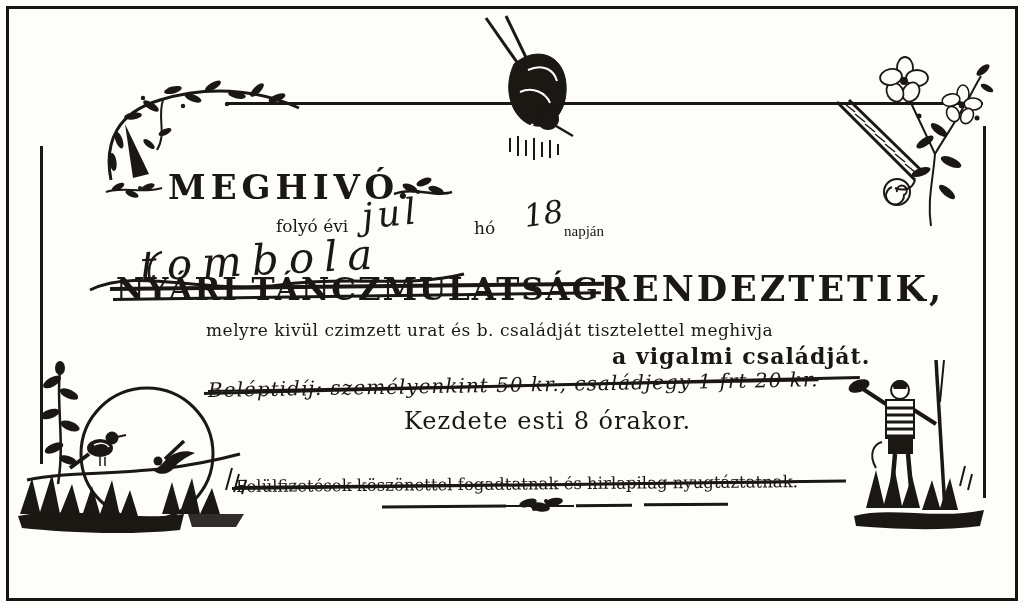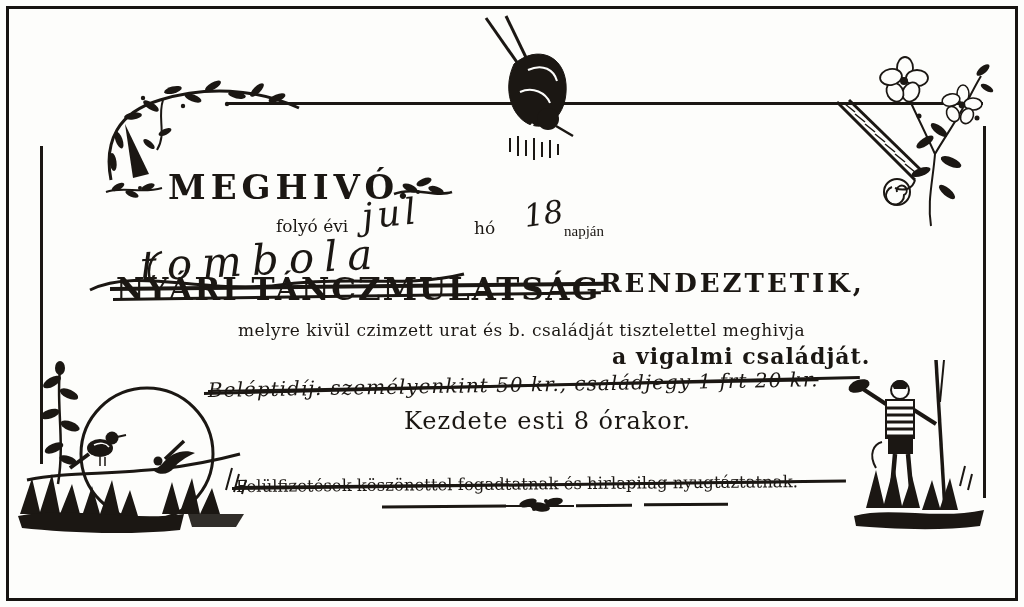--- a/index.html
+++ b/index.html
@@ -10,21 +10,21 @@
   .outer-frame{position:absolute;left:6px;top:6px;right:6px;bottom:6px;border:3px solid #161310;}
   .bline{position:absolute;background:#1b1713;}
   .t{position:absolute;white-space:nowrap;color:#1b1713;}
   .title{font-size:34px;font-weight:bold;letter-spacing:5px;}
   .loc{font-size:24px;font-style:italic;letter-spacing:1px;}
   .small{font-size:17px;}
   .tiny{font-size:15px;font-family:Liberation Serif, serif;}
   .purpose{font-size:19px;font-weight:bold;letter-spacing:2px;}
   .hand{font-style:italic;transform-origin:left center;}
   .bigtitle{font-size:31px;font-weight:bold;letter-spacing:2px;}
-  .bigverb{font-size:26px;font-weight:bold;letter-spacing:3px;}
+  .bigverb{font-size:35px;font-weight:bold;letter-spacing:3px;}
   .host{font-size:22px;font-weight:bold;letter-spacing:1px;}
   .struck{text-decoration:line-through;text-decoration-thickness:2px;}
   .price{font-size:20px;font-style:italic;letter-spacing:1px;transform:rotate(-1deg);transform-origin:left center;}
   .mid{font-size:24px;letter-spacing:1px;}
   .note{font-size:16.5px;transform:rotate(-0.5deg);transform-origin:left center;}
   .imprint{font-size:16px;letter-spacing:1px;}
   .strike{position:absolute;background:#1b1713;transform-origin:left center;}
   .deco{position:absolute;}
   svg{display:block;overflow:visible;}
 </style>
@@ -238,21 +238,21 @@
       <path d="M62,30 C58,14 66,4 74,2" stroke="#1b1713" stroke-width="2.5" fill="none"></path>
     </svg>
   </div>
   <span class="t hand" style="left:140px;top:242px;font-size:42px;letter-spacing:10px;transform:rotate(-3deg);">tombola</span>
 
   <span class="t bigtitle" style="left:116px;top:271px;">NYÁRI TÁNCZMULATSÁG</span>
   <span class="t bigverb" style="left:600px;top:268px;">RENDEZTETIK,</span>
   <div class="strike" style="left:110px;top:287px;width:494px;height:4px;transform:rotate(-0.6deg);"></div>
   <div class="strike" style="left:113px;top:298px;width:488px;height:3px;transform:rotate(-0.8deg);"></div>
 
-  <span class="t small" style="left:206px;top:320px;letter-spacing:0.5px;margin-left:32px;">melyre kivül czimzett urat és b. családját tisztelettel meghivja</span>
+  <span class="t small" style="left:206px;top:320px;letter-spacing:0.5px;">melyre kivül czimzett urat és b. családját tisztelettel meghivja</span>
 
   <span class="t host" style="left:612px;top:343px;">a vigalmi családját.</span>
 
   <span class="t price struck" style="left:208px;top:378px;">Beléptidíj: személyenkint 50 kr., családjegy 1 frt 20 kr.</span>
   <div class="strike" style="left:204px;top:392px;width:656px;height:3px;transform:rotate(-1.4deg);"></div>
 
   <span class="t mid" style="left:404px;top:407px;">Kezdete esti 8 órakor.</span>
 
   <span class="t note struck" style="left:236px;top:477px;">Felülfizetések köszönettel fogadtatnak és hirlapilag nyugtáztatnak.</span>
   <div class="strike" style="left:232px;top:487px;width:614px;height:2.5px;transform:rotate(-0.7deg);"></div>

